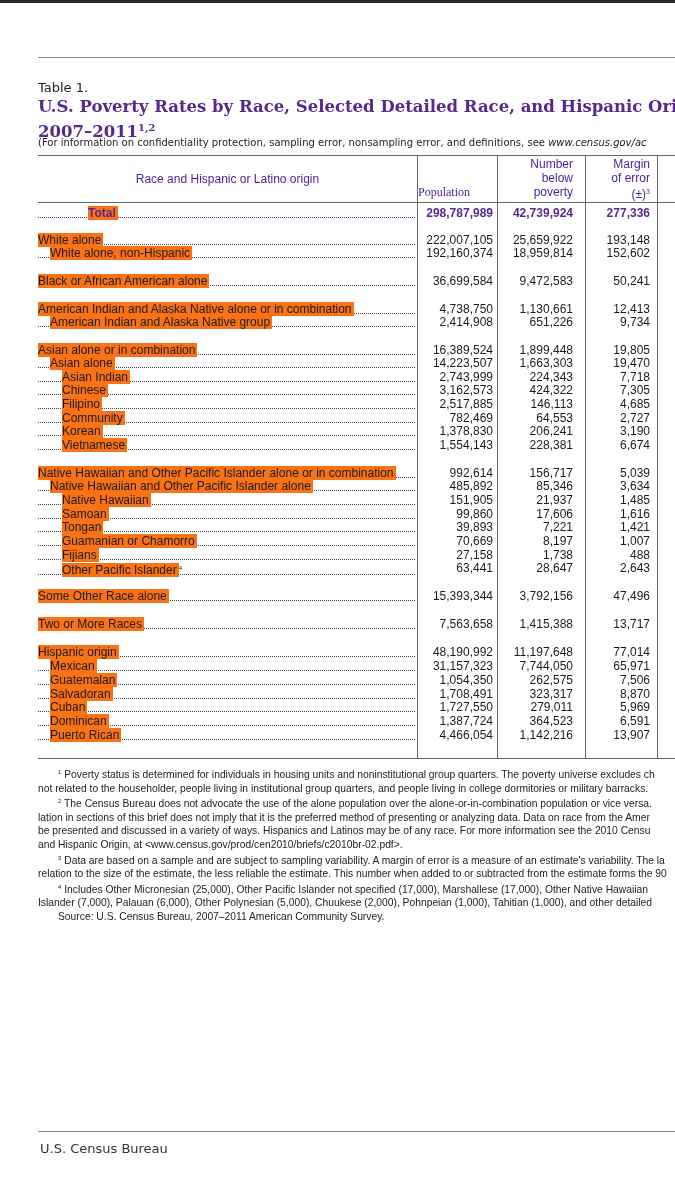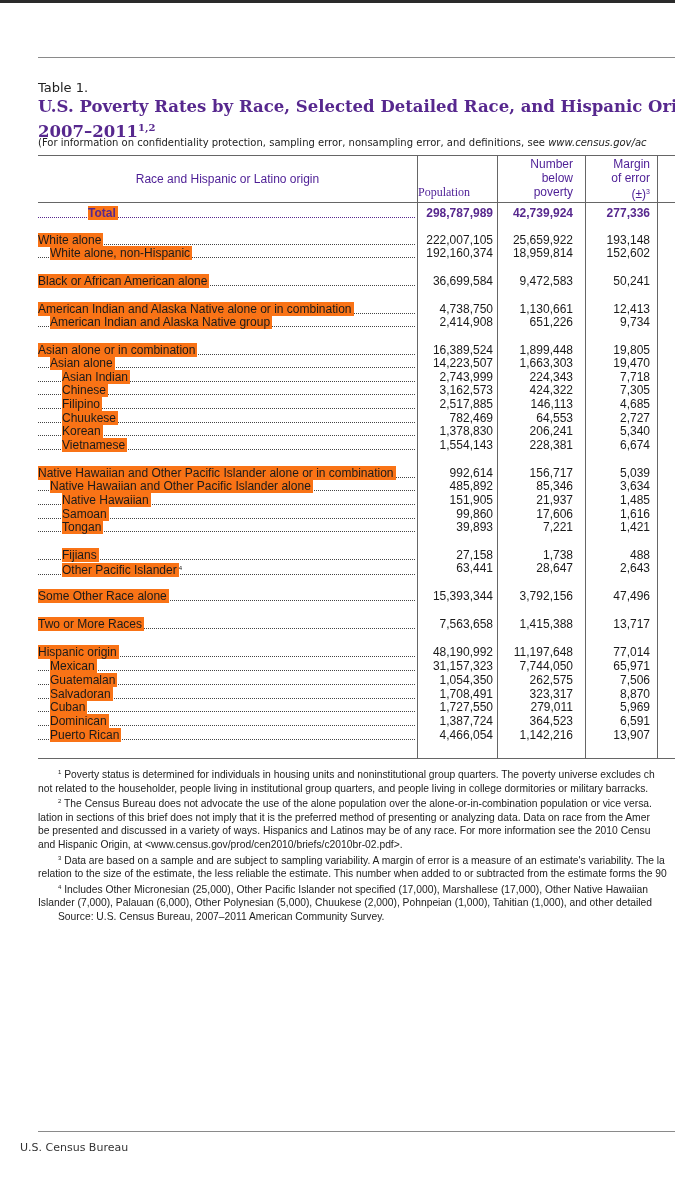--- a/index.html
+++ b/index.html
@@ -40,21 +40,21 @@
     .ind1 .txt { margin-left: 12px; }
     .ind2 .txt { margin-left: 24px; }
     .row sup { font-size: 6px; vertical-align: 4px; }
 
     .footnotes { position: absolute; left: 38px; top: 766px; width: 700px; font-size: 10.3px; line-height: 13.6px; color: #222; white-space: nowrap; }
     .footnotes p { margin: 0; }
     .footnotes .ind { padding-left: 20px; }
     .footnotes sup { font-size: 6px; vertical-align: 4px; }
 
     .rule-bottom { position: absolute; left: 38px; top: 1131px; width: 637px; height: 1px; background: #8a8a8a; }
-    .footer { position: absolute; left: 20px; top: 1141px; font-family: "DejaVu Sans", sans-serif; font-size: 11px; color: #333; }
+    .footer { position: absolute; left: 40px; top: 1141px; font-family: "DejaVu Sans", sans-serif; font-size: 13px; color: #333; }
   </style>
 </head>
 <body>
 
 <div class="topbar"></div>
 <div class="rule-top"></div>
 
 <div class="table-label">Table 1.</div>
 <div class="title">
   <div>U.S. Poverty Rates by Race, Selected Detailed Race, and Hispanic Origin Gr</div>
@@ -144,30 +144,30 @@
       <div class="c2">424,322</div>
       <div class="c3">7,305</div>
     </div>
     <div class="row" style="top: 242px;">
       <div class="label ind2"><div class="dots"></div><span class="txt">Filipino</span></div>
       <div class="c1">2,517,885</div>
       <div class="c2">146,113</div>
       <div class="c3">4,685</div>
     </div>
     <div class="row" style="top: 256px;">
-      <div class="label ind2"><div class="dots"></div><span class="txt">Chuukese</span></div>
+      <div class="label ind2"><div class="dots"></div><span class="txt">Community</span></div>
       <div class="c1">782,469</div>
       <div class="c2">64,553</div>
       <div class="c3">2,727</div>
     </div>
     <div class="row" style="top: 269px;">
       <div class="label ind2"><div class="dots"></div><span class="txt">Korean</span></div>
       <div class="c1">1,378,830</div>
       <div class="c2">206,241</div>
-      <div class="c3">5,340</div>
+      <div class="c3">3,190</div>
     </div>
     <div class="row" style="top: 283px;">
       <div class="label ind2"><div class="dots"></div><span class="txt">Vietnamese</span></div>
       <div class="c1">1,554,143</div>
       <div class="c2">228,381</div>
       <div class="c3">6,674</div>
     </div>
     <div class="row" style="top: 311px;">
       <div class="label ind0"><div class="dots"></div><span class="txt">Native Hawaiian and Other Pacific Islander alone or in combination</span></div>
       <div class="c1">992,614</div>
@@ -190,20 +190,26 @@
       <div class="label ind2"><div class="dots"></div><span class="txt">Samoan</span></div>
       <div class="c1">99,860</div>
       <div class="c2">17,606</div>
       <div class="c3">1,616</div>
     </div>
     <div class="row" style="top: 365px;">
       <div class="label ind2"><div class="dots"></div><span class="txt">Tongan</span></div>
       <div class="c1">39,893</div>
       <div class="c2">7,221</div>
       <div class="c3">1,421</div>
+    </div>
+    <div class="row" style="top: 379px;">
+      <div class="label ind2"><div class="dots"></div><span class="txt">Guamanian or Chamorro</span></div>
+      <div class="c1">70,669</div>
+      <div class="c2">8,197</div>
+      <div class="c3">1,007</div>
     </div>
     <div class="row" style="top: 393px;">
       <div class="label ind2"><div class="dots"></div><span class="txt">Fijians</span></div>
       <div class="c1">27,158</div>
       <div class="c2">1,738</div>
       <div class="c3">488</div>
     </div>
     <div class="row" style="top: 406px;">
       <div class="label ind2"><div class="dots"></div><span class="txt">Other Pacific Islander</span><sup style="background: rgb(255, 255, 255);">4</sup></div>
       <div class="c1">63,441</div>

